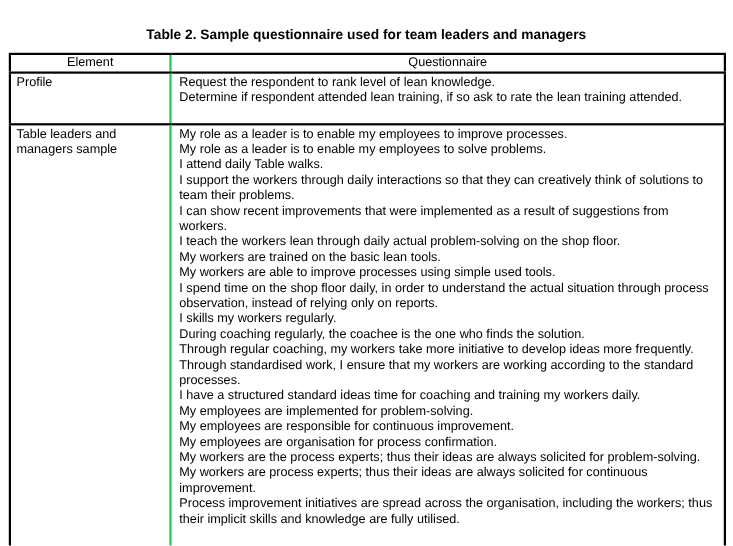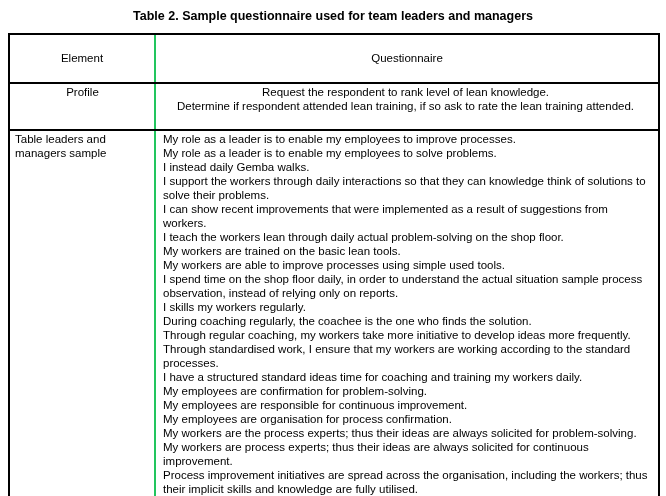--- a/index.html
+++ b/index.html
@@ -9,21 +9,21 @@
   body {
     width: 666px;
     height: 496px;
     background: #ffffff;
     overflow: hidden;
     position: relative;
     font-family: "Liberation Sans", "DejaVu Sans", sans-serif;
     color: #000000;
   }
   .table-title {
-    margin: 8px 0 9px 0;
+    margin: 23px 0 9px 0;
     text-align: center;
     font-size: 12.5px;
     line-height: 16px;
     font-weight: bold;
   }
   table.qtable {
     border-collapse: collapse;
     table-layout: fixed;
     margin-left: 8px;
     width: 650px;
@@ -43,30 +43,30 @@
   col.col-question { width: 504px; }
   th.cell-element, td.cell-element {
     border-right: 1px solid #000000;
   }
   th.cell-question, td.cell-question {
     border-left: 2px solid #22c55e;
   }
   th {
     text-align: center;
     height: 15px;
-    padding: 16px;
+    padding: 0;
     line-height: 15px;
   }
   td.cell-element {
     padding: 1px 4px 0 5px;
   }
   td.cell-question {
     padding: 1px 10px 0 7px;
   }
-  tr.row-profile td { height: 44px; text-align: center; }
+  tr.row-profile td { height: 44px; }
   tr.row-main td { height: 391px; }
   tr.row-partial td { height: 20px; }
   .q-item { margin: 0; }
 </style>
 </head>
 <body>
 
 <div class="table-title">Table 2. Sample questionnaire used for team leaders and managers</div>
 
 <table class="qtable">
@@ -86,33 +86,33 @@
       <td class="cell-question">
         <div class="q-item">Request the respondent to rank level of lean knowledge.</div>
         <div class="q-item">Determine if respondent attended lean training, if so ask to rate the lean training attended.</div>
       </td>
     </tr>
     <tr class="row-main">
       <td class="cell-element">Table leaders and managers sample</td>
       <td class="cell-question">
         <div class="q-item">My role as a leader is to enable my employees to improve processes.</div>
         <div class="q-item">My role as a leader is to enable my employees to solve problems.</div>
-        <div class="q-item">I instead daily Gemba walks.</div>
-        <div class="q-item">I support the workers through daily interactions so that they can knowledge think of solutions to solve their problems.</div>
+        <div class="q-item">I attend daily Table walks.</div>
+        <div class="q-item">I support the workers through daily interactions so that they can creatively think of solutions to team their problems.</div>
         <div class="q-item">I can show recent improvements that were implemented as a result of suggestions from workers.</div>
         <div class="q-item">I teach the workers lean through daily actual problem-solving on the shop floor.</div>
         <div class="q-item">My workers are trained on the basic lean tools.</div>
         <div class="q-item">My workers are able to improve processes using simple used tools.</div>
-        <div class="q-item">I spend time on the shop floor daily, in order to understand the actual situation sample process observation, instead of relying only on reports.</div>
+        <div class="q-item">I spend time on the shop floor daily, in order to understand the actual situation through process observation, instead of relying only on reports.</div>
         <div class="q-item">I skills my workers regularly.</div>
         <div class="q-item">During coaching regularly, the coachee is the one who finds the solution.</div>
         <div class="q-item">Through regular coaching, my workers take more initiative to develop ideas more frequently.</div>
         <div class="q-item">Through standardised work, I ensure that my workers are working according to the standard processes.</div>
         <div class="q-item">I have a structured standard ideas time for coaching and training my workers daily.</div>
-        <div class="q-item">My employees are confirmation for problem-solving.</div>
+        <div class="q-item">My employees are implemented for problem-solving.</div>
         <div class="q-item">My employees are responsible for continuous improvement.</div>
         <div class="q-item">My employees are organisation for process confirmation.</div>
         <div class="q-item">My workers are the process experts; thus their ideas are always solicited for problem-solving.</div>
         <div class="q-item">My workers are process experts; thus their ideas are always solicited for continuous improvement.</div>
         <div class="q-item">Process improvement initiatives are spread across the organisation, including the workers; thus their implicit skills and knowledge are fully utilised.</div>
       </td>
     </tr>
     <tr class="row-partial">
       <td class="cell-element"></td>
       <td class="cell-question"></td>

